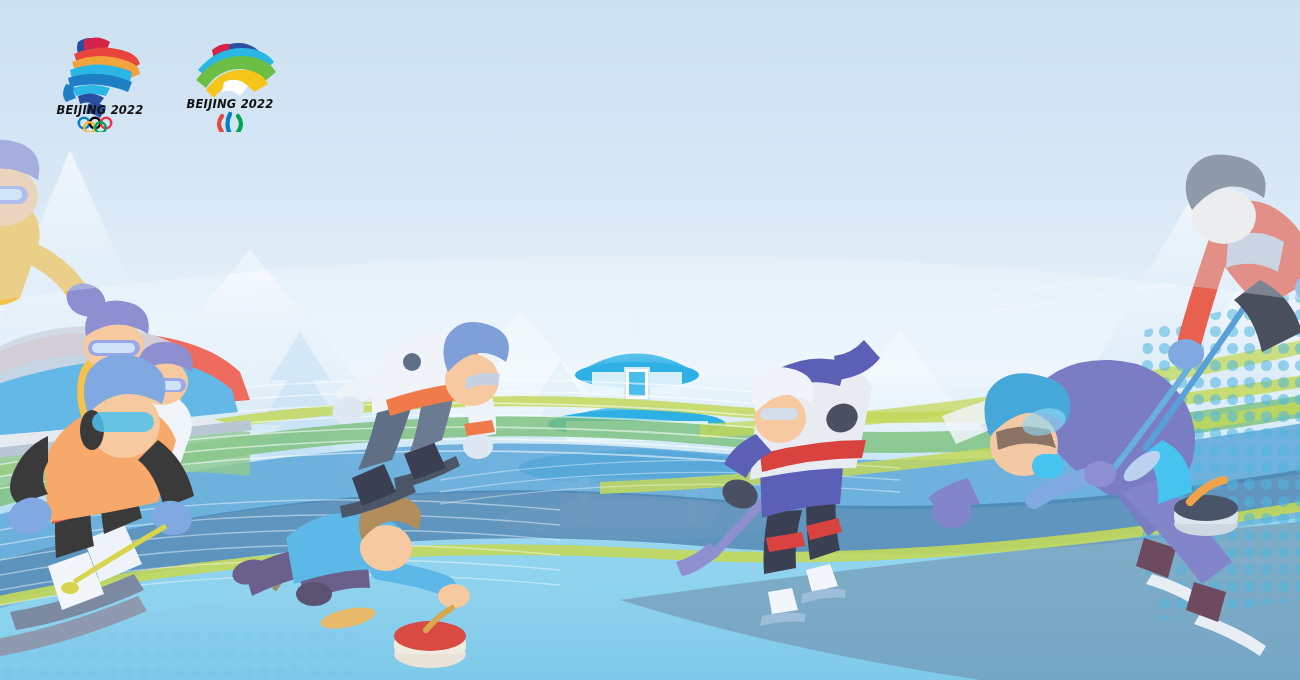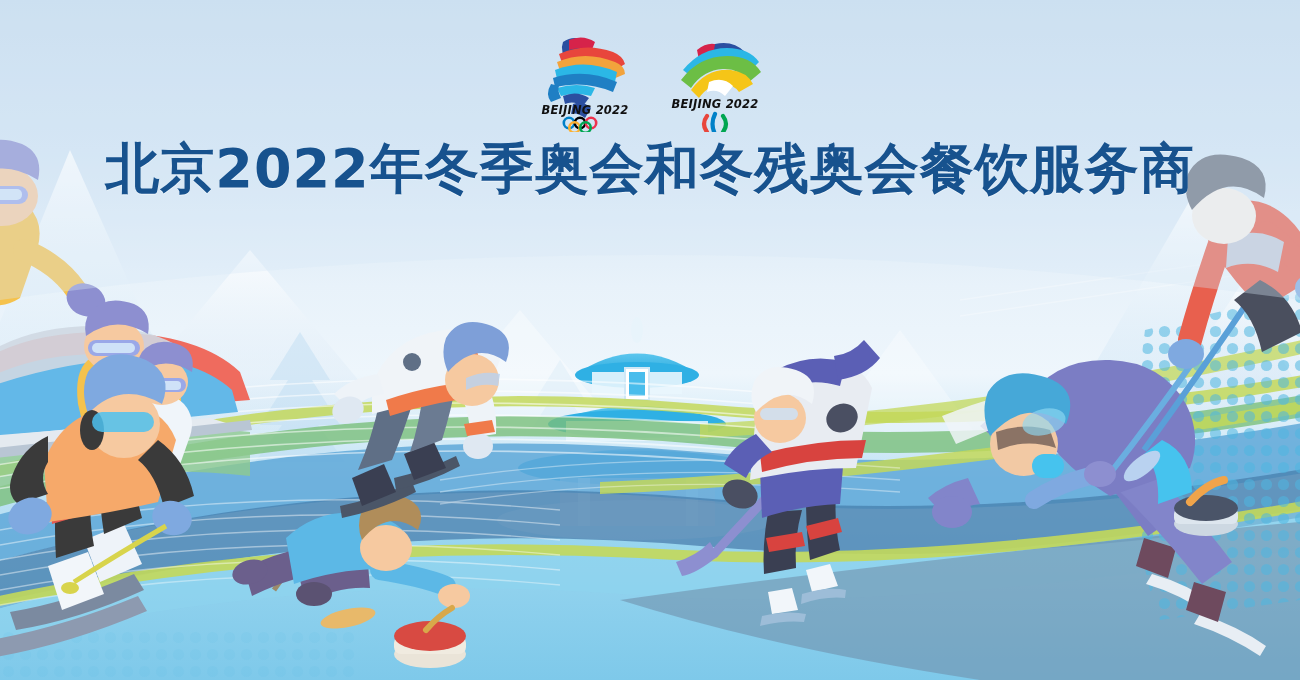--- a/index.html
+++ b/index.html
@@ -11,22 +11,23 @@
     width:1300px;height:680px;
     overflow:hidden;
     background:linear-gradient(180deg,#c7dcee 0%,#cfe2f2 18%,#e2eef8 38%,#eaf4fb 50%,#bfe2f4 72%,#8ed0ee 88%,#86cfed 100%);
   }
   .layer{position:absolute;inset:0;}
   .layer svg{display:block;width:1300px;height:680px;}
 
   
   #emblems{
     position:absolute;left:0;right:0;top:28px;
-    display:flex;justify-content:center;align-items:flex-start;gap:26px;
+    display:flex;justify-content:flex-start;align-items:flex-start;gap:26px;
     z-index:40;
+    padding-left:48px;
   }
   .emblem{width:104px;}
   .emblem svg{display:block;width:104px;height:auto;}
 
   
   #title{
     position:absolute;left:0;right:0;top:142px;
     text-align:center;
     z-index:45;
     font-size:54px;
@@ -426,15 +427,14 @@
 
         <g fill="none" stroke-width="4.2" stroke-linecap="round">
           <path d="M44 88 q-6 8 0 16" stroke="#e8463c"></path>
           <path d="M52 86 q-5 10 0 20" stroke="#0081c8"></path>
           <path d="M60 88 q6 8 0 16" stroke="#00a651"></path>
         </g>
       </svg>
     </div>
   </div>
 
-  <div id="title">北京2022年冬季奥会和冬残奥会餐饮服务商</div>
 
 </div>
 
 </body></html>

